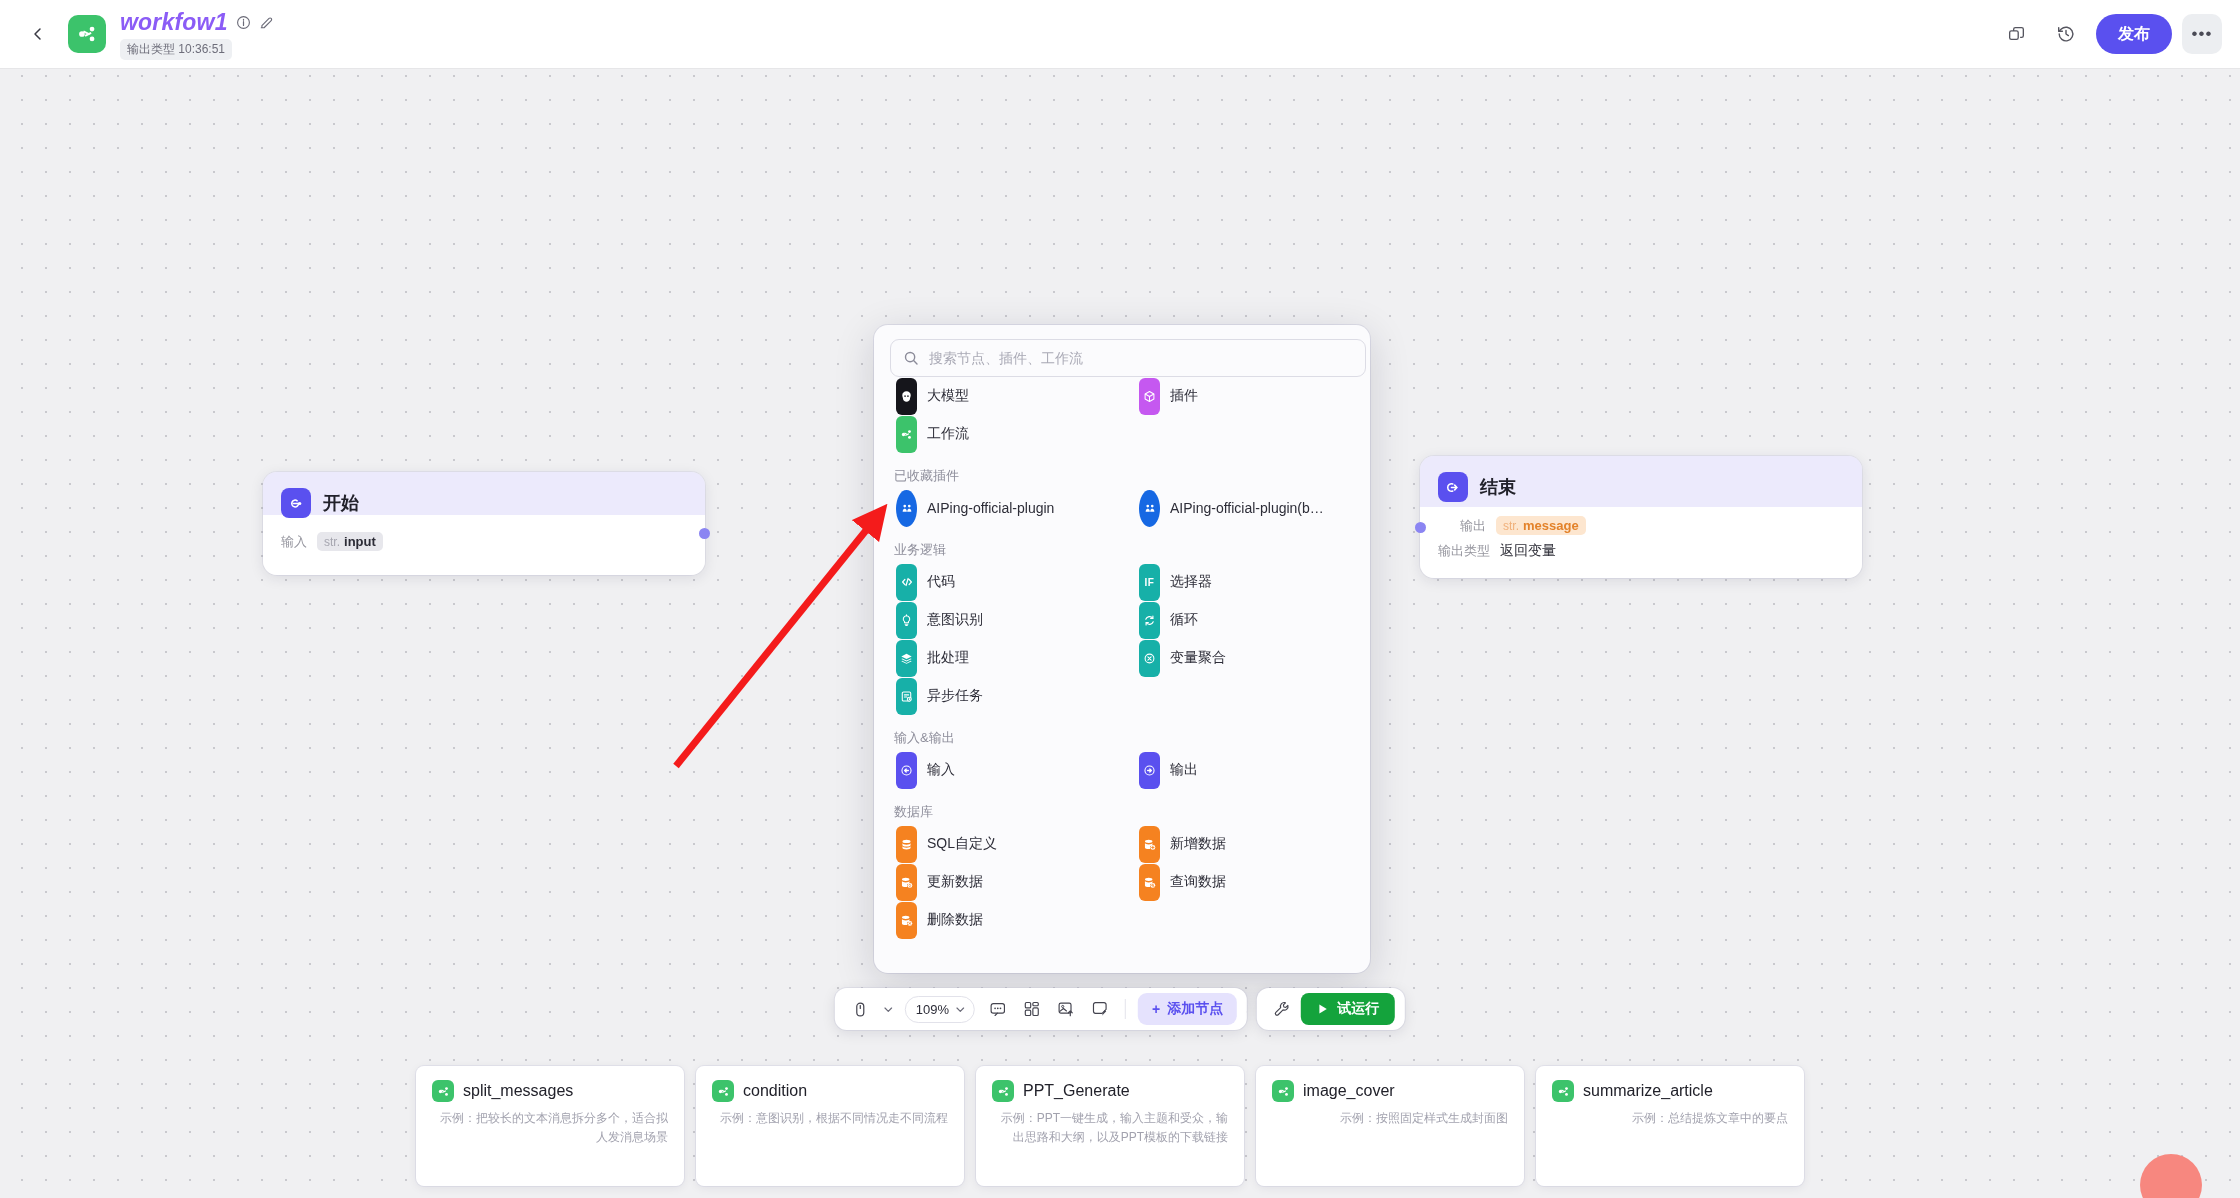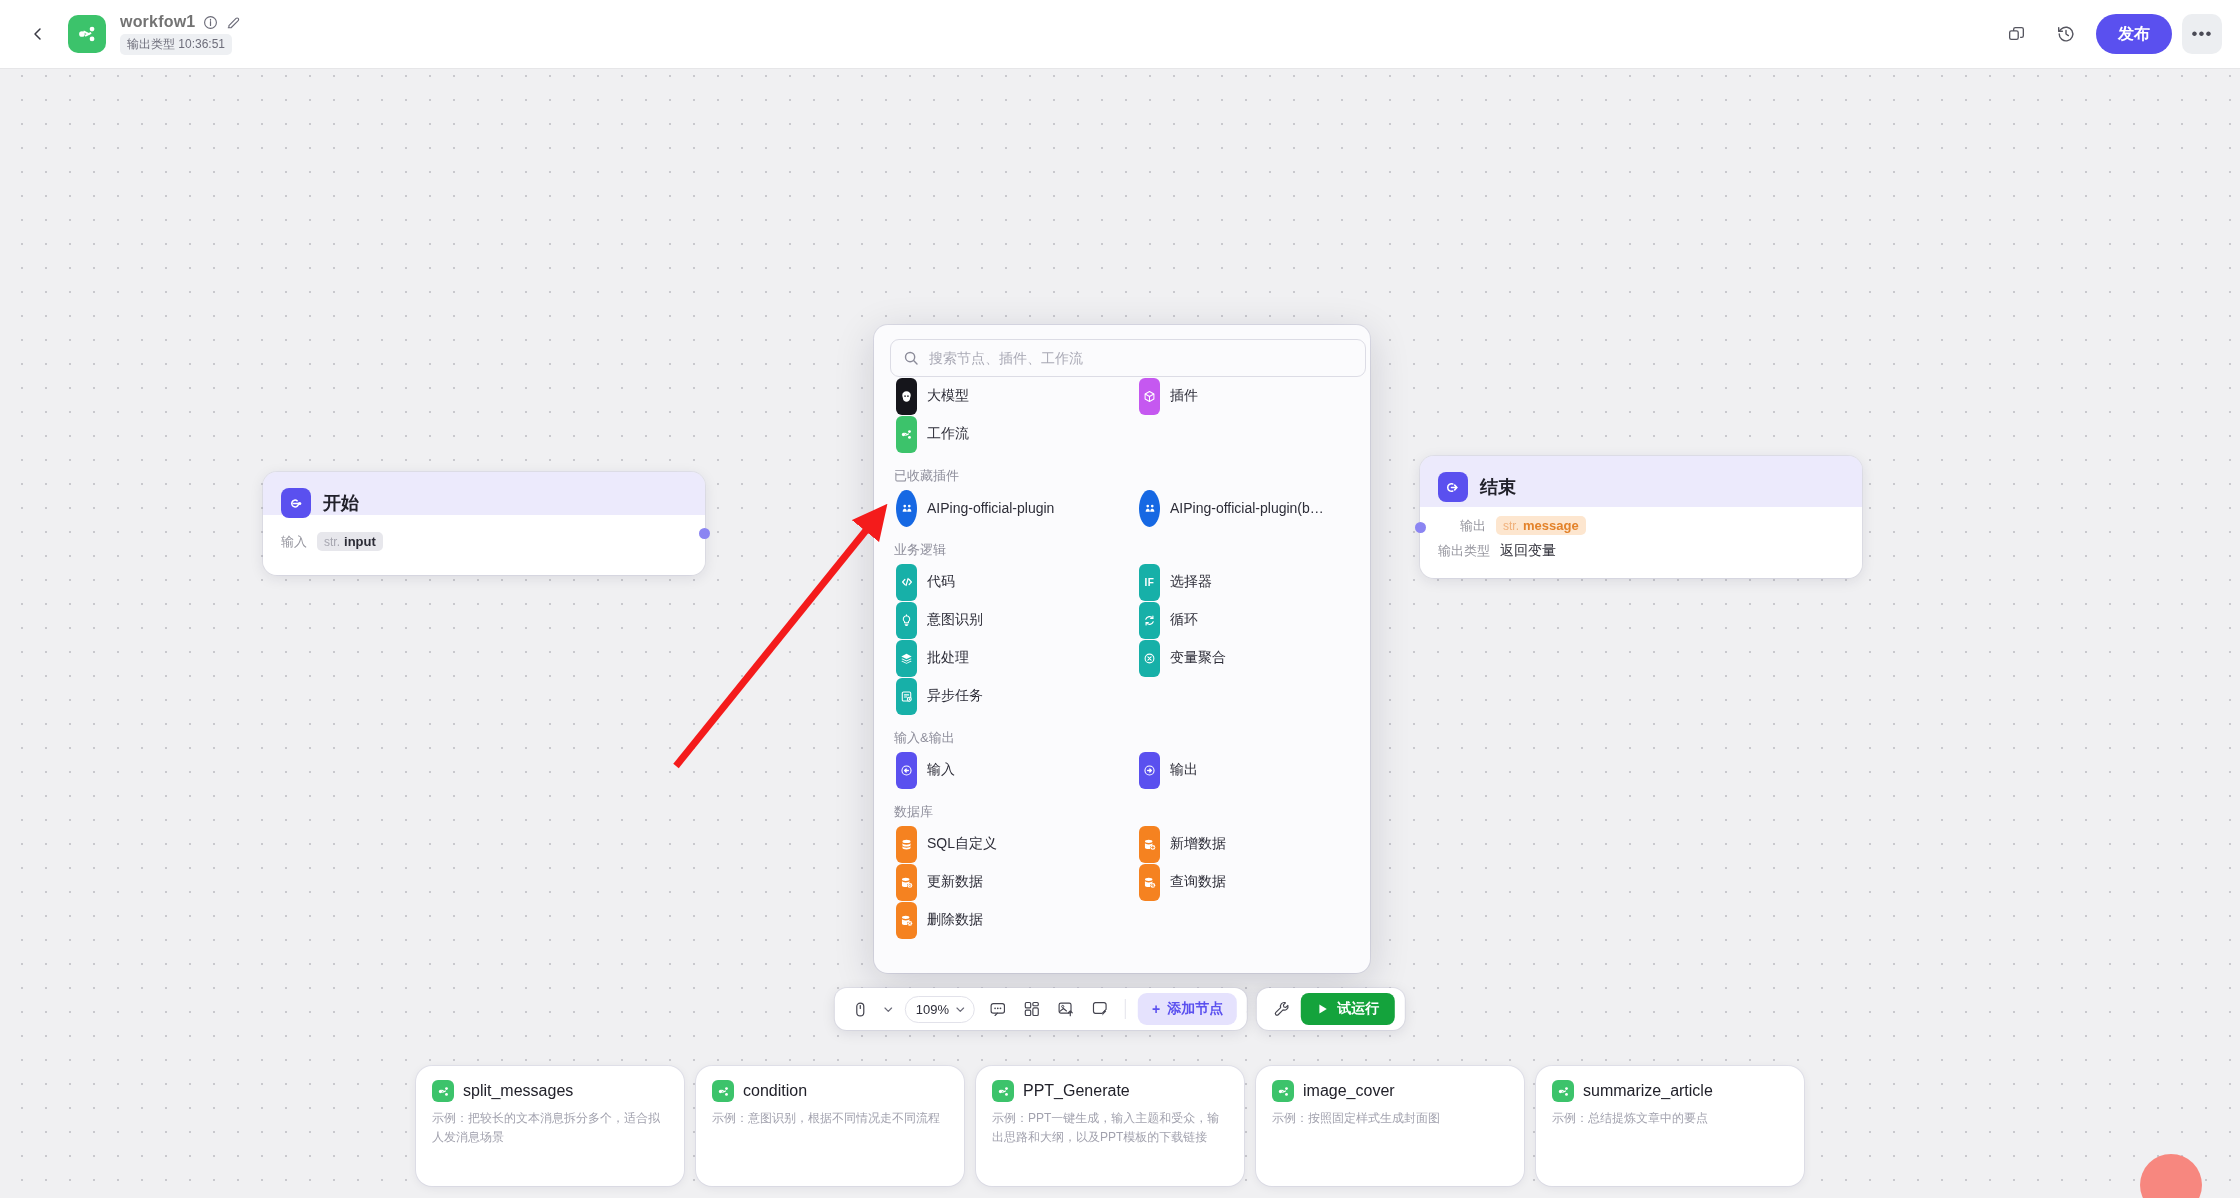--- a/index.html
+++ b/index.html
@@ -33,21 +33,21 @@
     display: flex; align-items: center; justify-content: center;
     cursor: pointer; border-radius: 8px; color: #3a3a44;
   }
   .app-logo {
     width: 38px; height: 38px; border-radius: 10px; background: #3cc36b;
     margin-left: 10px; display: flex; align-items: center; justify-content: center;
     flex: none;
   }
   .title-wrap { margin-left: 14px; display: flex; flex-direction: column; gap: 3px; }
   .title-row { display: flex; align-items: center; gap: 8px; }
-  .wf-title { font-size: 16px; font-weight: 700; color: #737373; letter-spacing: .2px; }
+  .wf-title { font-size: 23px; font-weight: 700; color: #8b5cf6; letter-spacing: .2px; font-style: italic; }
   .ico-btn { color: #6b6b78; display: inline-flex; cursor: pointer; }
   .saved-row {
     display: inline-flex; align-items: center; gap: 6px;
     background: #eef0f3; border-radius: 5px; padding: 2px 7px;
     width: fit-content;
   }
   .saved-text { font-size: 12px; color: #6d6d7a; }
 
   .topbar-right {
     margin-left: auto; display: flex; align-items: center; gap: 10px;
@@ -169,24 +169,25 @@
     border: none; border-radius: 8px; height: 32px; padding: 0 16px;
     cursor: pointer; font-family: inherit;
   }
 
   
   .templates {
     position: absolute; left: 416px; top: 1066px;
     display: flex; gap: 12px; z-index: 20;
   }
   .tpl-card {
-    width: 268px; height: 120px; background: #fff; border-radius: 16px;
+    width: 268px; height: 120px; background: #fff; border-radius: 8px;
     padding: 14px 16px;
     box-shadow: 0 2px 10px rgba(20,20,50,0.07), 0 0 0 1px rgba(205,205,225,0.35);
     cursor: pointer;
+    text-align: right;
   }
   .tpl-head { display: flex; align-items: center; gap: 9px; }
   .tpl-ico {
     width: 22px; height: 22px; border-radius: 6px; background: #3cc36b;
     display: flex; align-items: center; justify-content: center; flex: none;
   }
   .tpl-name { font-size: 16px; color: #21212a; }
   .tpl-desc {
     margin-top: 7px; font-size: 12px; line-height: 1.55; color: #a2a2ae;
   }

